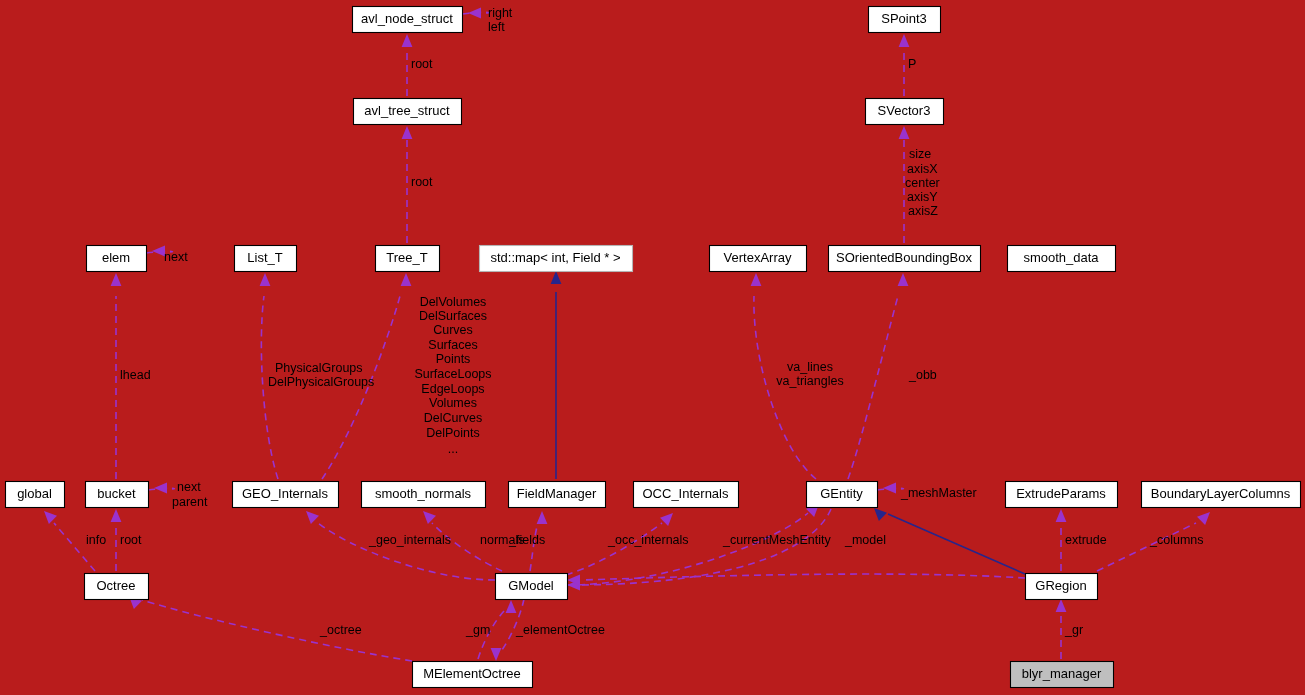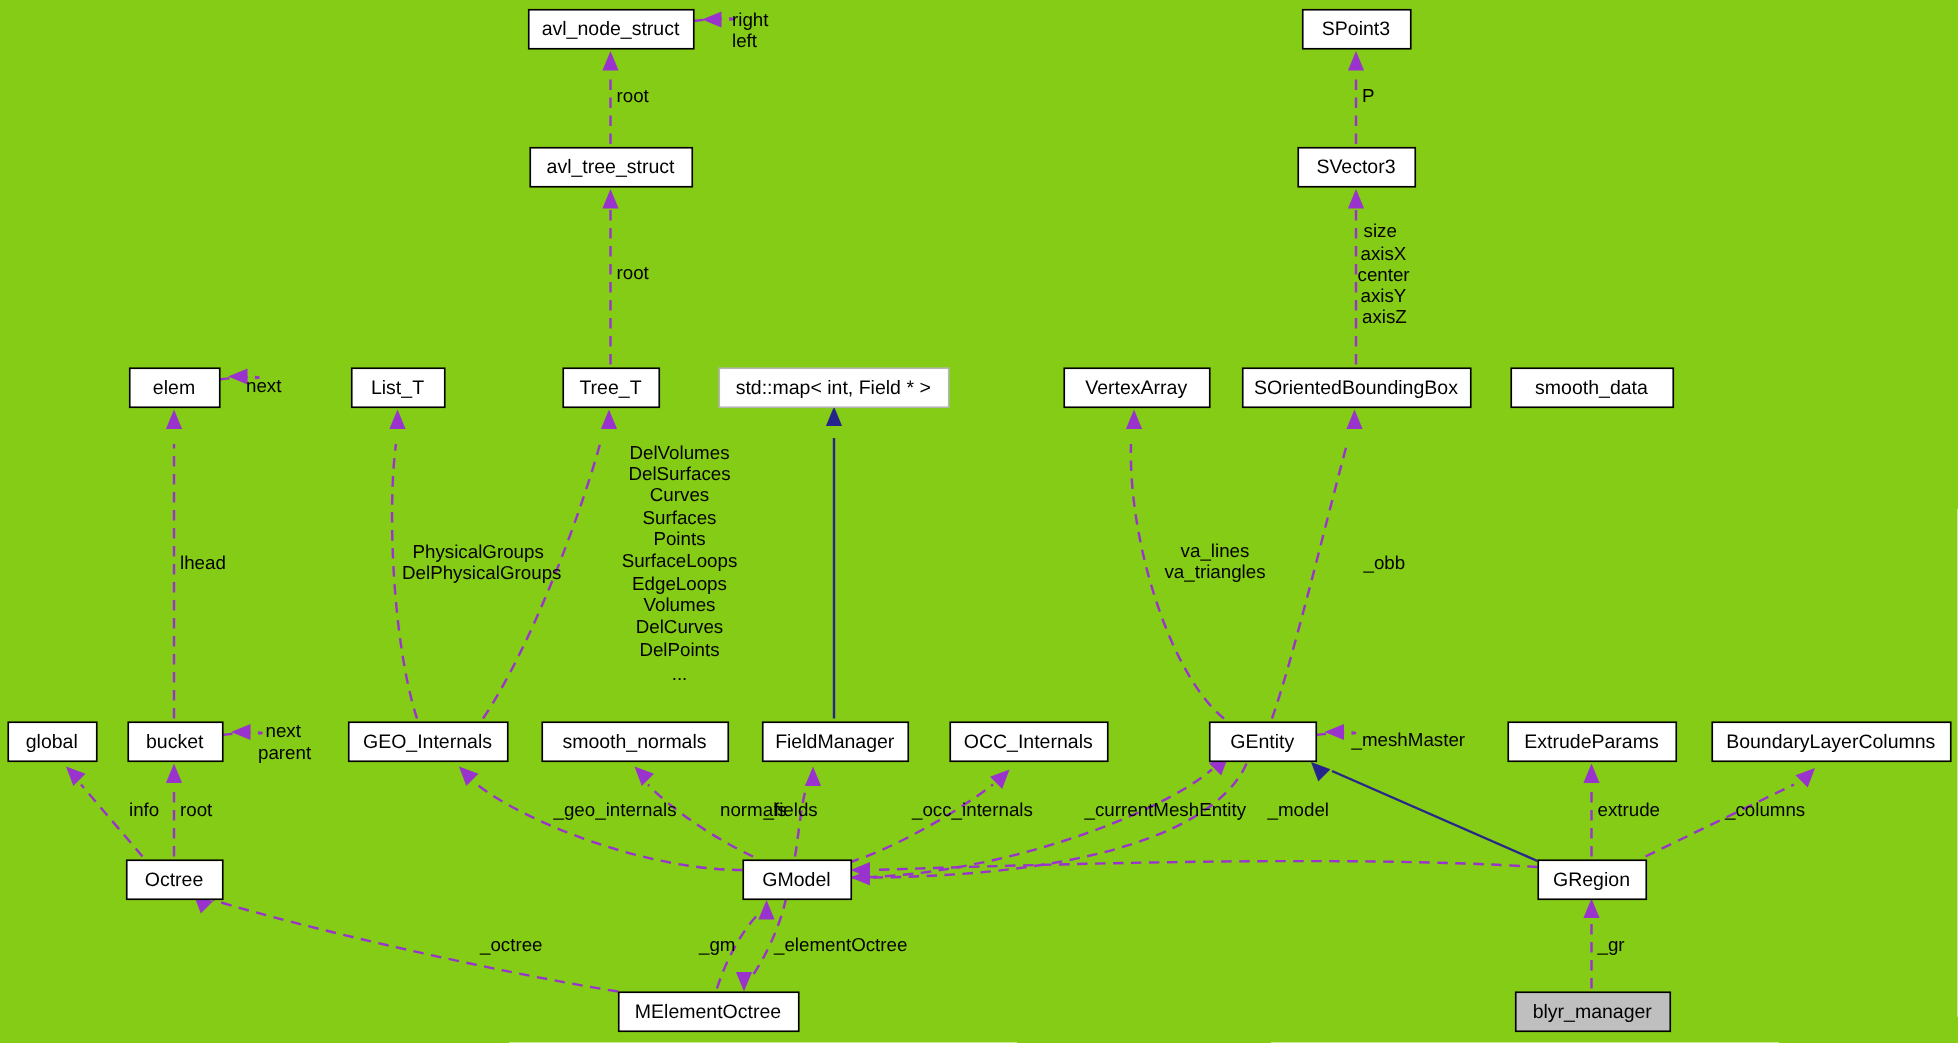--- a/index.html
+++ b/index.html
@@ -1,16 +1,16 @@
 <!DOCTYPE html>
 <html><head>
 <meta charset="utf-8">
 <style>
   html,body{margin:0;padding:0;background:#ffffff;}
-  #canvas{position:relative;width:1305px;height:695px;background:#84cc16;
+  #canvas{position:relative;width:1305px;height:695px;background:#b91c1c;
           font-family:"Liberation Sans","DejaVu Sans",sans-serif;overflow:hidden;}
   svg{position:absolute;left:0;top:0;width:1305px;height:695px;}
   .node-box{fill:#ffffff;stroke:#000000;stroke-width:1.1;}
   .node-box.gray{fill:#bfbfbf;stroke:#000000;stroke-width:1.1;}
   .node-box.light{fill:#ffffff;stroke:#b5b5b5;stroke-width:1.1;}
   .node-label{font-family:"Liberation Sans","DejaVu Sans",sans-serif;font-size:13px;
               fill:#000000;text-anchor:middle;dominant-baseline:middle;}
   .edge-use{fill:none;stroke:#9a32cd;stroke-width:1.6;stroke-dasharray:7,5;}
   .edge-inherit{fill:none;stroke:#26258c;stroke-width:1.6;}
   .arrow-use{fill:#9a32cd;stroke:none;}

